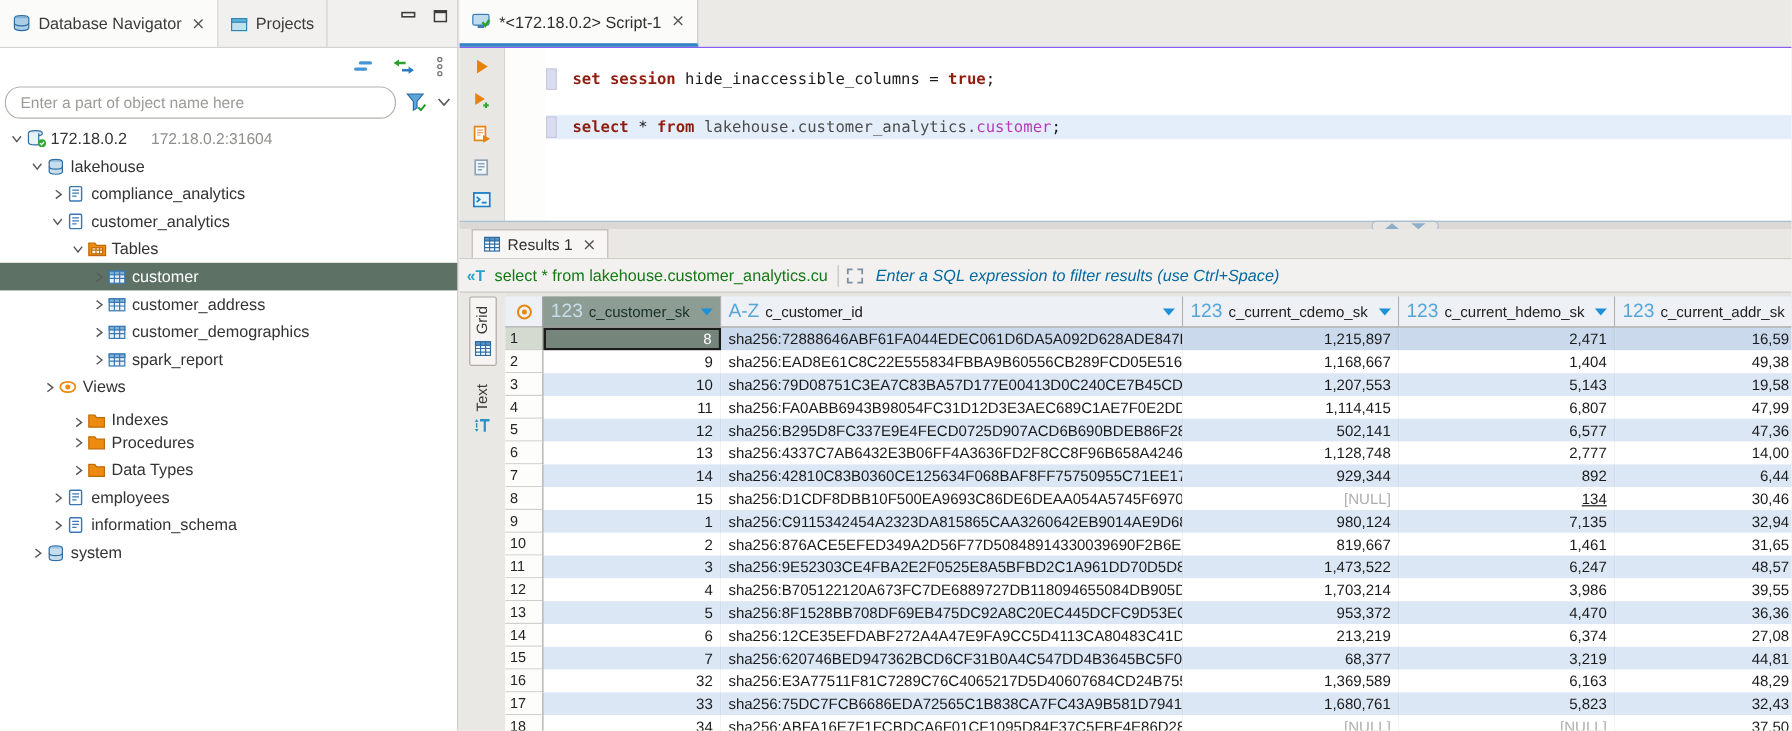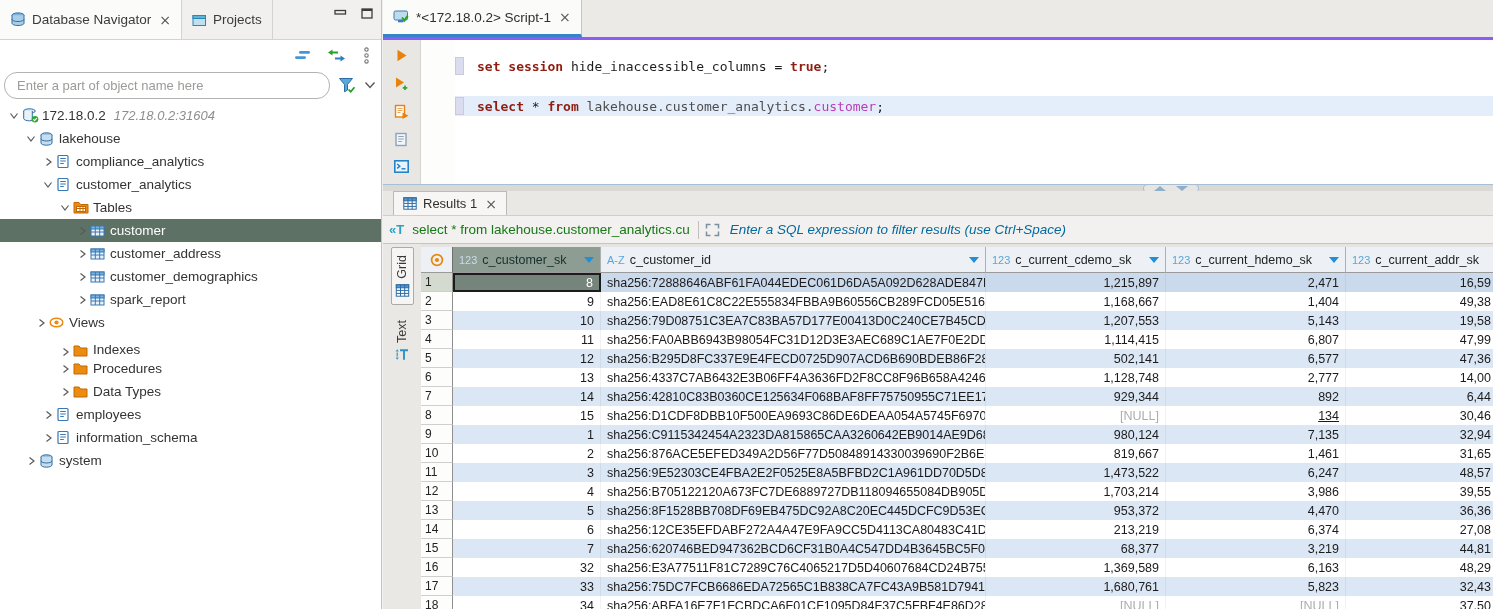--- a/index.html
+++ b/index.html
@@ -22,25 +22,25 @@
   .filter-input::placeholder { color:#9b9b98; }
   .lp-filter .icon { margin-left:8px; }
 
   .tree { padding-top:4px; }
   .tree-row { height:23px; display:flex; align-items:center; white-space:nowrap; cursor:default; }
   .tree-row.selected { background:var(--treeSelected,#5d7164); }
   .tree-row.selected .tree-label { color:#fff; }
   .chev { width:16px; display:inline-flex; justify-content:center; flex:none; }
   .tree-ico { width:20px; display:inline-flex; justify-content:flex-start; flex:none; }
   .tree-label { color:#333; font-size:13.5px; }
-  .tree-suffix { color:#8e8e8c; font-style:italic; margin-left:8px; font-size:13px; }
+  .tree-suffix { color:#8e8e8c; margin-left:20px; font-size:13px; }
 
   
   .right-area { position:absolute; left:383px; top:0; width:1110px; height:609px; }
-  .ed-tabbar { position:absolute; left:0; top:0; right:0; height:40px; background:#eceae7; border-bottom:3px solid #8b5cf6; display:flex; }
+  .ed-tabbar { position:absolute; left:0; top:0; right:0; height:40px; background:#eceae7; border-bottom:1px solid #8b5cf6; display:flex; }
   .ed-tab { display:flex; align-items:center; gap:6px; padding:0 10px; }
   .ed-tab.active { background:#fbfbfa; border-right:1px solid #c8c6c2; border-bottom:3px solid var(--accent,#3584c6); }
   .ed-tab-label { font-size:13.5px; color:#2f2f2f; }
 
   .ed-body { position:absolute; left:0; top:40px; right:0; height:144px; display:flex; background:#fff; }
   .ed-toolbar { width:38px; background:#e9e7e4; border-right:1px solid #d6d4d0; display:flex; flex-direction:column; align-items:center; padding-top:8px; gap:13px; flex:none; }
   .ed-gutter { width:34px; background:#fdfdfc; flex:none; }
   .ed-code { flex:1; font-family:"DejaVu Sans Mono", monospace; font-size:13px; padding-top:16px; }
   .code-line { height:20px; display:flex; align-items:center; }
   .code-line.cur { background:var(--curLine,#e4eefb); }
@@ -69,21 +69,21 @@
   .grid-side { width:38px; background:#eae8e5; flex:none; display:flex; flex-direction:column; align-items:center; padding-top:3px; gap:8px; }
   .side-tab { display:flex; flex-direction:column; align-items:center; gap:5px; padding:7px 3px; border-radius:2px; }
   .side-tab.active { background:#f6f5f3; border:1px solid #aeaba6; }
   .vlabel { writing-mode:vertical-rl; transform:rotate(180deg); font-size:12.5px; color:#3a3a3a; }
 
   .grid-wrap { flex:1; background:#e6e4e1; padding-top:3px; overflow:hidden; position:relative; }
   .grid-header { display:flex; height:26px; }
   .corner-cell { width:32px; flex:none; background:#edf0f4; border-right:1px solid #6f6f6f; border-bottom:1px solid #9a9a9a; display:flex; align-items:center; justify-content:center; }
   .hcell { flex:none; background:#edf0f4; border-right:1px solid #b0b0b0; border-bottom:1px solid #9a9a9a; display:flex; align-items:center; padding:0 6px; font-size:12.5px; color:#222; position:relative; }
   .hcell.selected { background:var(--headerSel,#8e9d93); color:#16302a; }
-  .hprefix { color:#58a6d8; margin-right:5px; font-size:11px; }
+  .hprefix { color:#58a6d8; margin-right:5px; font-size:16px; }
   .hcell.selected .hprefix { color:#c8dcec; }
   .hname { flex:1; white-space:nowrap; overflow:hidden; }
   .harrow { width:0; height:0; border-left:5px solid transparent; border-right:5px solid transparent; border-top:6px solid #1e90d8; margin-left:4px; flex:none; }
 
   .grid-rows { background:#fff; }
   .grow { display:flex; height:19px; }
   .rnum { width:32px; flex:none; background:#fdfdfc; border-right:1px solid #8f8f8f; border-bottom:1px solid #cfcfcf; font-size:12px; color:#222; padding-left:4px; display:flex; align-items:center; }
   .grow.cur .rnum { background:#d4dacf; }
   .gcell { flex:none; font-size:12.5px; color:#1b1b1b; display:flex; align-items:center; border-right:1px solid rgba(0,0,0,0.05); white-space:nowrap; overflow:hidden; }
   .gcell.num { justify-content:flex-end; padding-right:6px; }

